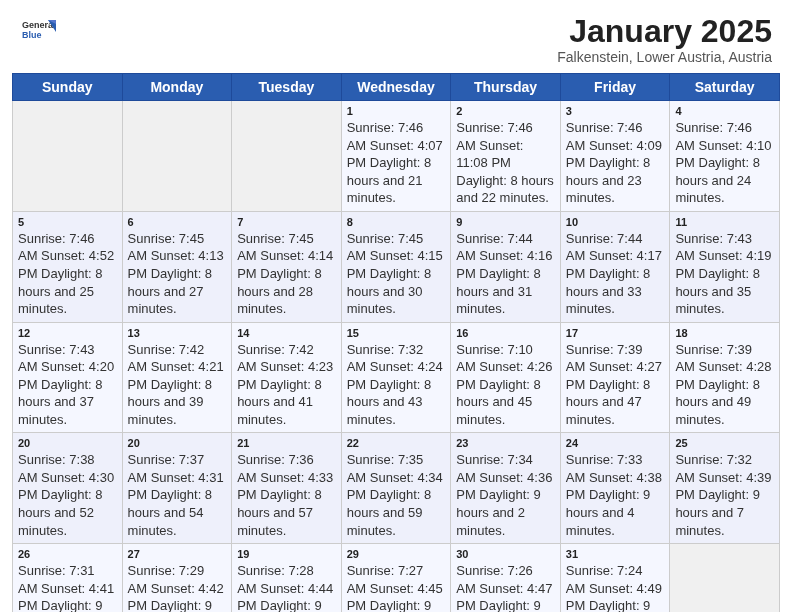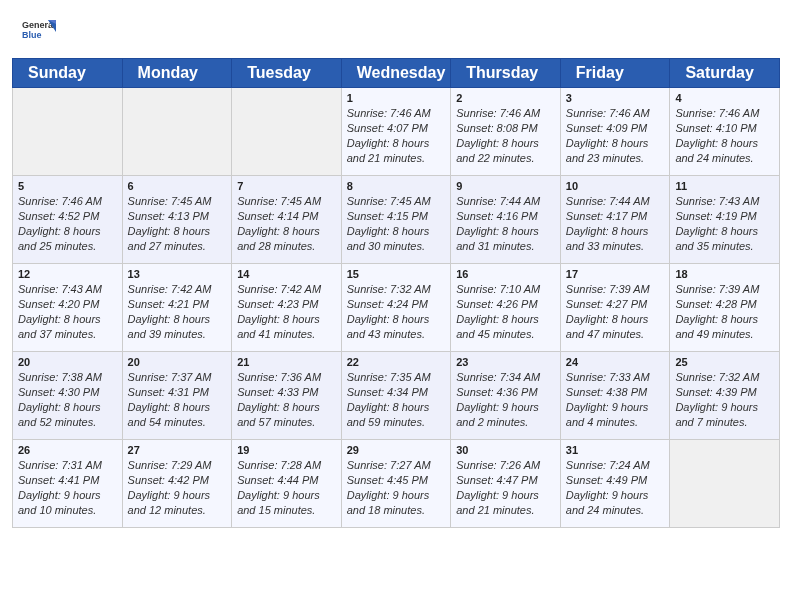--- a/index.html
+++ b/index.html
@@ -46,24 +46,24 @@
       padding: 0 12px 12px 12px;
     }
     table {
       width: 100%;
       border-collapse: collapse;
       table-layout: fixed;
     }
     thead tr th {
       background: #2a5db0;
       color: #fff;
-      font-size: 16px;
+      font-size: 14px;
       font-weight: bold;
-      padding: 5px 15px;
-      text-align: left;
+      padding: 5px 4px;
+      text-align: center;
       border: 1px solid #1e4a9a;
     }
     tbody tr td {
       border: 1px solid #ccc;
       vertical-align: top;
       padding: 4px 5px;
       height: 88px;
       font-size: 10px;
       color: #333;
       background: #fff;
@@ -74,24 +74,23 @@
     tbody tr:nth-child(even) td {
       background: #eef0fb;
     }
     .day-number {
       font-weight: bold;
       font-size: 11px;
       color: #222;
       margin-bottom: 2px;
     }
     .day-content {
-      font-size: 11px;
+      font-size: 13px;
       line-height: 1.35;
       color: #333;
-      font-style: italic;
     }
     .empty-cell {
       background: #f0f0f0 !important;
     }
   </style>
 </head>
 <body>
 
 <div class="page">
   <div class="header">
@@ -99,20 +98,22 @@
       <svg width="36" height="36" viewBox="0 0 36 36">
         <rect x="0" y="0" width="36" height="36" rx="4" fill="#fff"></rect>
 
         <text x="2" y="14" font-size="9" font-weight="bold" fill="#333" font-family="Arial">General</text>
         <text x="2" y="24" font-size="9" font-weight="bold" fill="#2a5db0" font-family="Arial">Blue</text>
         <polygon points="28,6 36,6 36,18" fill="#2a5db0"></polygon>
         <polygon points="28,6 36,6 36,10" fill="#5577cc"></polygon>
       </svg>
     </div>
     <div class="header-right">
+      <div class="month-title">January 2025</div>
+      <div class="location-title">Falkenstein, Lower Austria, Austria</div>
     </div>
   </div>
 
   <div class="calendar">
     <table>
       <thead>
         <tr>
         <th>Sunday</th>
             <th>Monday</th>
             <th>Tuesday</th>
@@ -129,21 +130,21 @@
             <td class="empty-cell"></td>
             <td>
               <div class="day-number">1</div>
               <div class="day-content">Sunrise: 7:46 AM
 Sunset: 4:07 PM
 Daylight: 8 hours and 21 minutes.</div>
             </td>
             <td>
               <div class="day-number">2</div>
               <div class="day-content">Sunrise: 7:46 AM
-Sunset: 8:08 PM
+Sunset: 11:08 PM
 Daylight: 8 hours and 22 minutes.</div>
             </td>
             <td>
               <div class="day-number">3</div>
               <div class="day-content">Sunrise: 7:46 AM
 Sunset: 4:09 PM
 Daylight: 8 hours and 23 minutes.</div>
             </td>
             <td>
               <div class="day-number">4</div>

